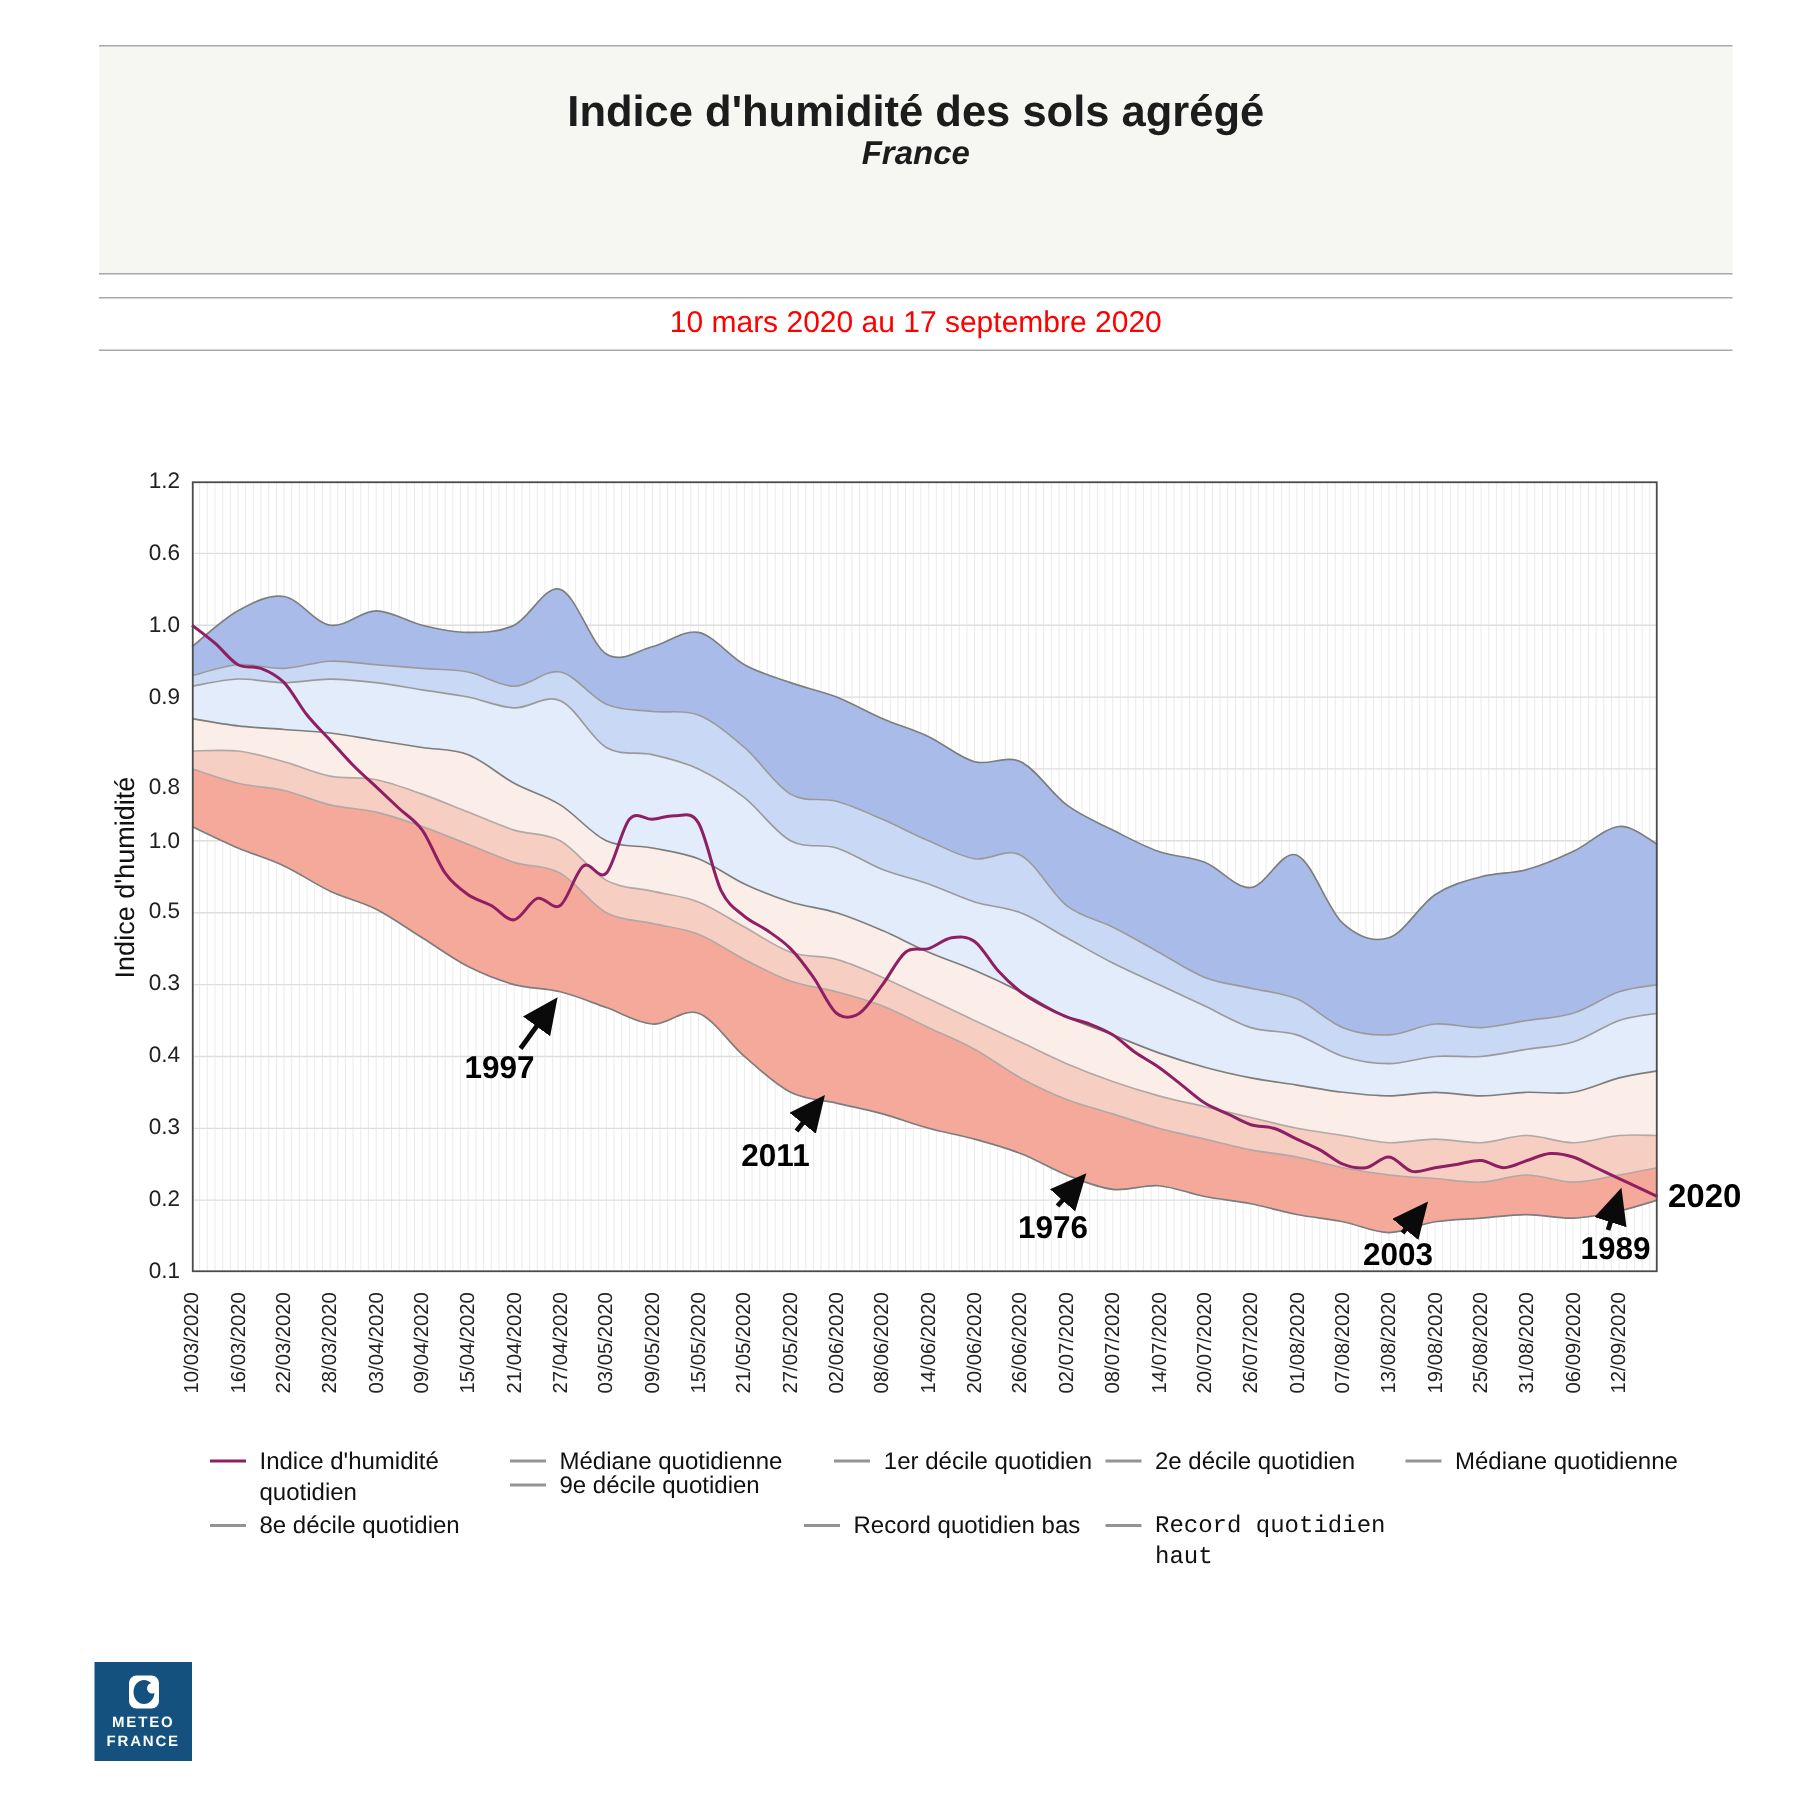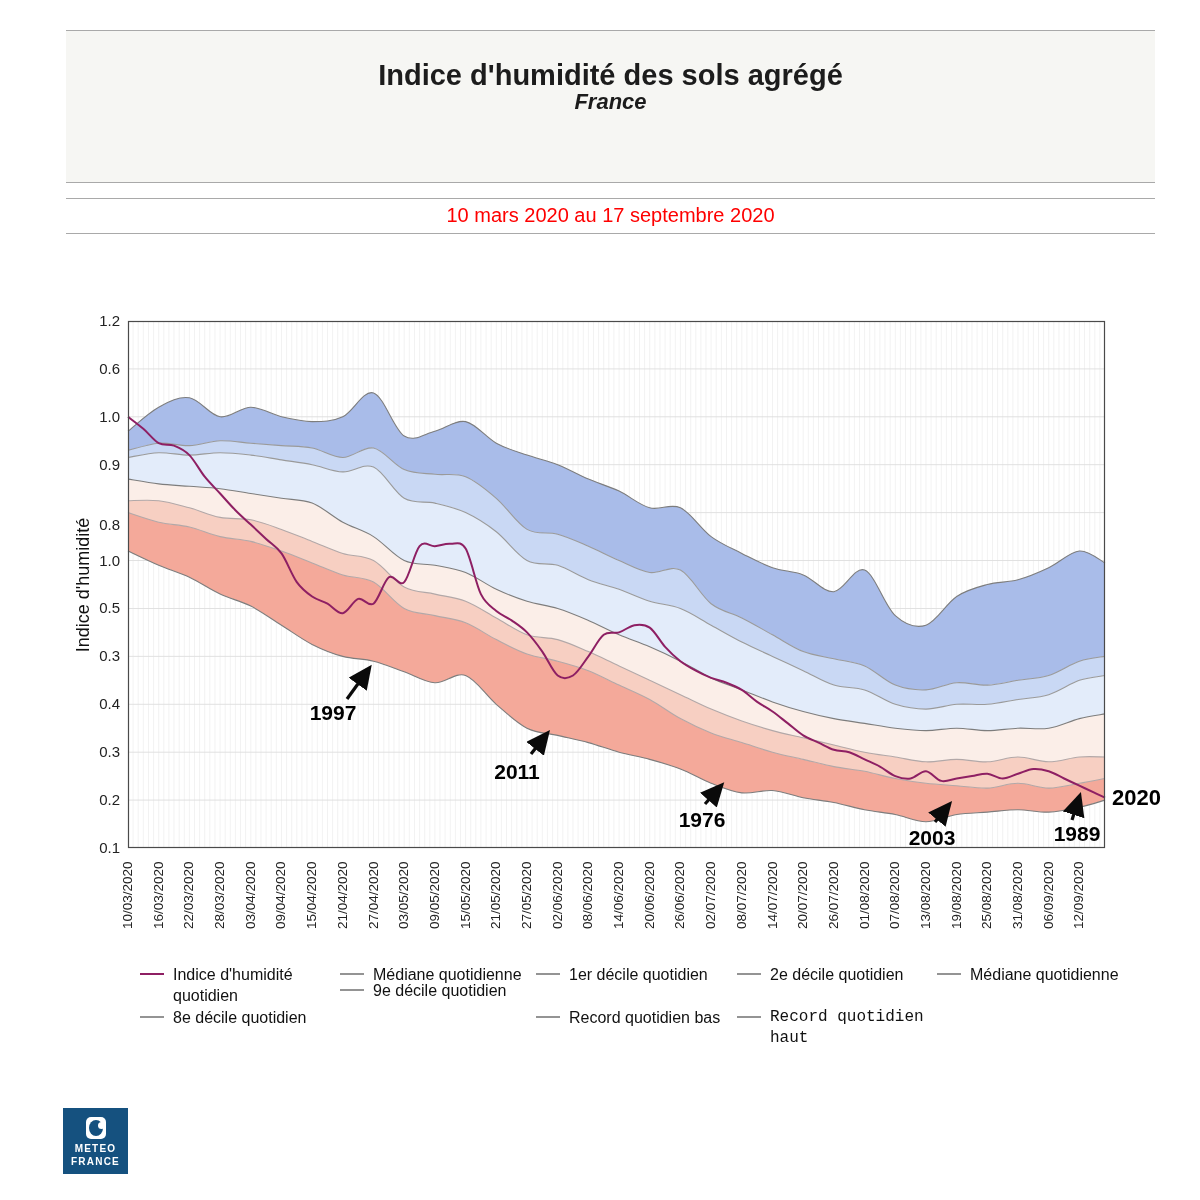--- a/index.html
+++ b/index.html
@@ -344,21 +344,21 @@
 
   <div id="legend">
       <div class="lgd" style="left: 140px; top: 964px;">
         <span class="sw" style="background: rgb(142, 31, 99);"></span>
         <span>Indice d'humidité quotidien</span>
       </div>
       <div class="lgd" style="left: 340px; top: 964px;">
         <span class="sw" style="background: rgb(148, 148, 148);"></span>
         <span>Médiane quotidienne</span>
       </div>
-      <div class="lgd" style="left: 536px; top: 964px;">
+      <div class="lgd" style="left: 536px; top: 964px; justify-content: flex-end;">
         <span class="sw" style="background: rgb(148, 148, 148);"></span>
         <span>1er décile quotidien</span>
       </div>
       <div class="lgd" style="left: 737px; top: 964px;">
         <span class="sw" style="background: rgb(148, 148, 148);"></span>
         <span>2e décile quotidien</span>
       </div>
       <div class="lgd" style="left: 937px; top: 964px;">
         <span class="sw" style="background: rgb(148, 148, 148);"></span>
         <span>Médiane quotidienne</span>

